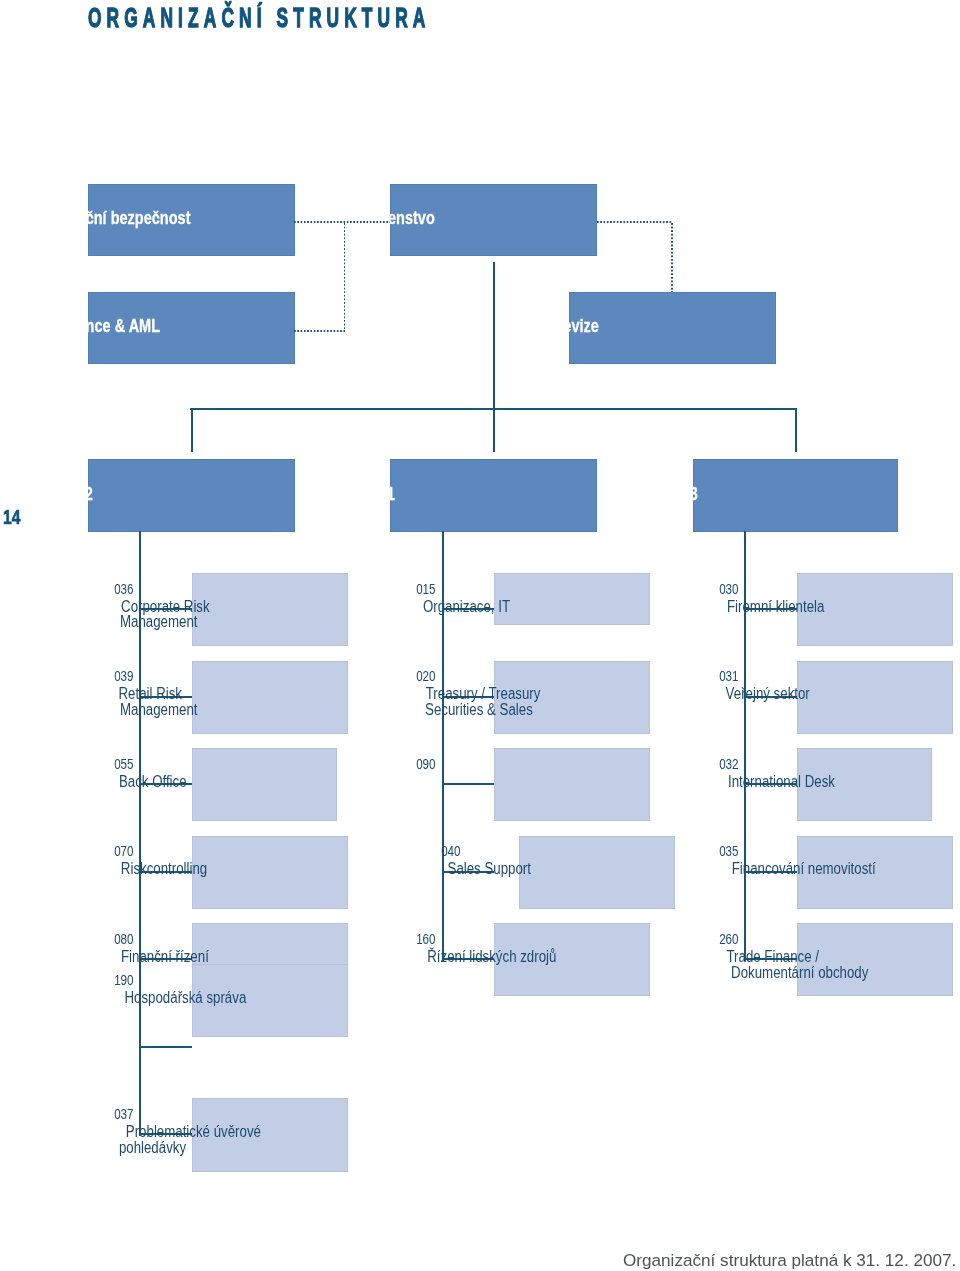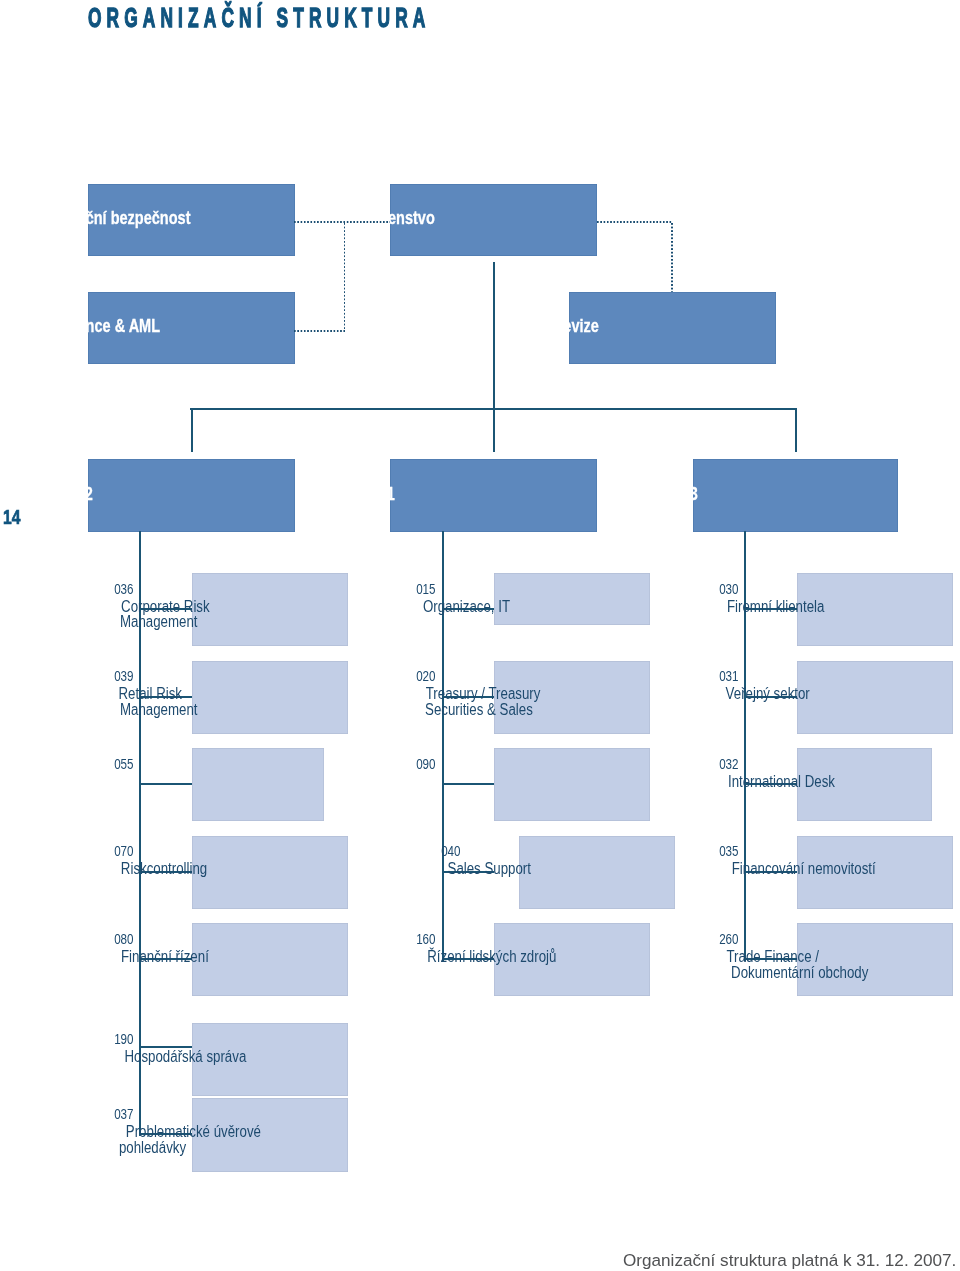--- a/index.html
+++ b/index.html
@@ -122,39 +122,42 @@
     </div>
     <div class="hline" style="left:139px;top:696px;width:53px;"></div>
     <div class="box light" style="left:191.7px;top:660.55px;width:156.4px;height:73.3px;">
       <div class="code"><span class="t">039</span></div>
       <div class="label">
         <span class="ln"><span class="t">Retail Risk</span></span>
         <span class="ln"><span class="t">Management</span></span>
       </div>
     </div>
     <div class="hline" style="left:139px;top:783px;width:53px;"></div>
-    <div class="box light" style="left:191.7px;top:748.1px;width:132px;height:73.3px;">
+    <div class="box light" style="left:191.7px;top:748.1px;width:145px;height:73.3px;">
       <div class="code"><span class="t">055</span></div>
+      <div class="label">
+        <span class="ln"><span class="t">Back Office</span></span>
+      </div>
     </div>
     <div class="hline" style="left:139px;top:871px;width:53px;"></div>
     <div class="box light" style="left:191.7px;top:835.65px;width:156.4px;height:73.3px;">
       <div class="code"><span class="t">070</span></div>
       <div class="label">
         <span class="ln"><span class="t">Riskcontrolling</span></span>
       </div>
     </div>
     <div class="hline" style="left:139px;top:958px;width:53px;"></div>
     <div class="box light" style="left:191.7px;top:923.2px;width:156.4px;height:73.3px;">
       <div class="code"><span class="t">080</span></div>
       <div class="label">
         <span class="ln"><span class="t">Finanční řízení</span></span>
       </div>
     </div>
     <div class="hline" style="left:139px;top:1046px;width:53px;"></div>
-    <div class="box light" style="left:191.7px;top:1023px;width:156.4px;height:73.3px;">
+    <div class="box light" style="left:191.7px;top:964px;width:156.4px;height:73.3px;">
       <div class="code"><span class="t">190</span></div>
       <div class="label">
         <span class="ln"><span class="t">Hospodářská správa</span></span>
       </div>
     </div>
     <div class="hline" style="left:139px;top:1133px;width:53px;"></div>
     <div class="box light" style="left:191.7px;top:1098.3px;width:156.4px;height:73.3px;">
       <div class="code"><span class="t">037</span></div>
       <div class="label">
         <span class="ln"><span class="t">Problematické úvěrové</span></span>

